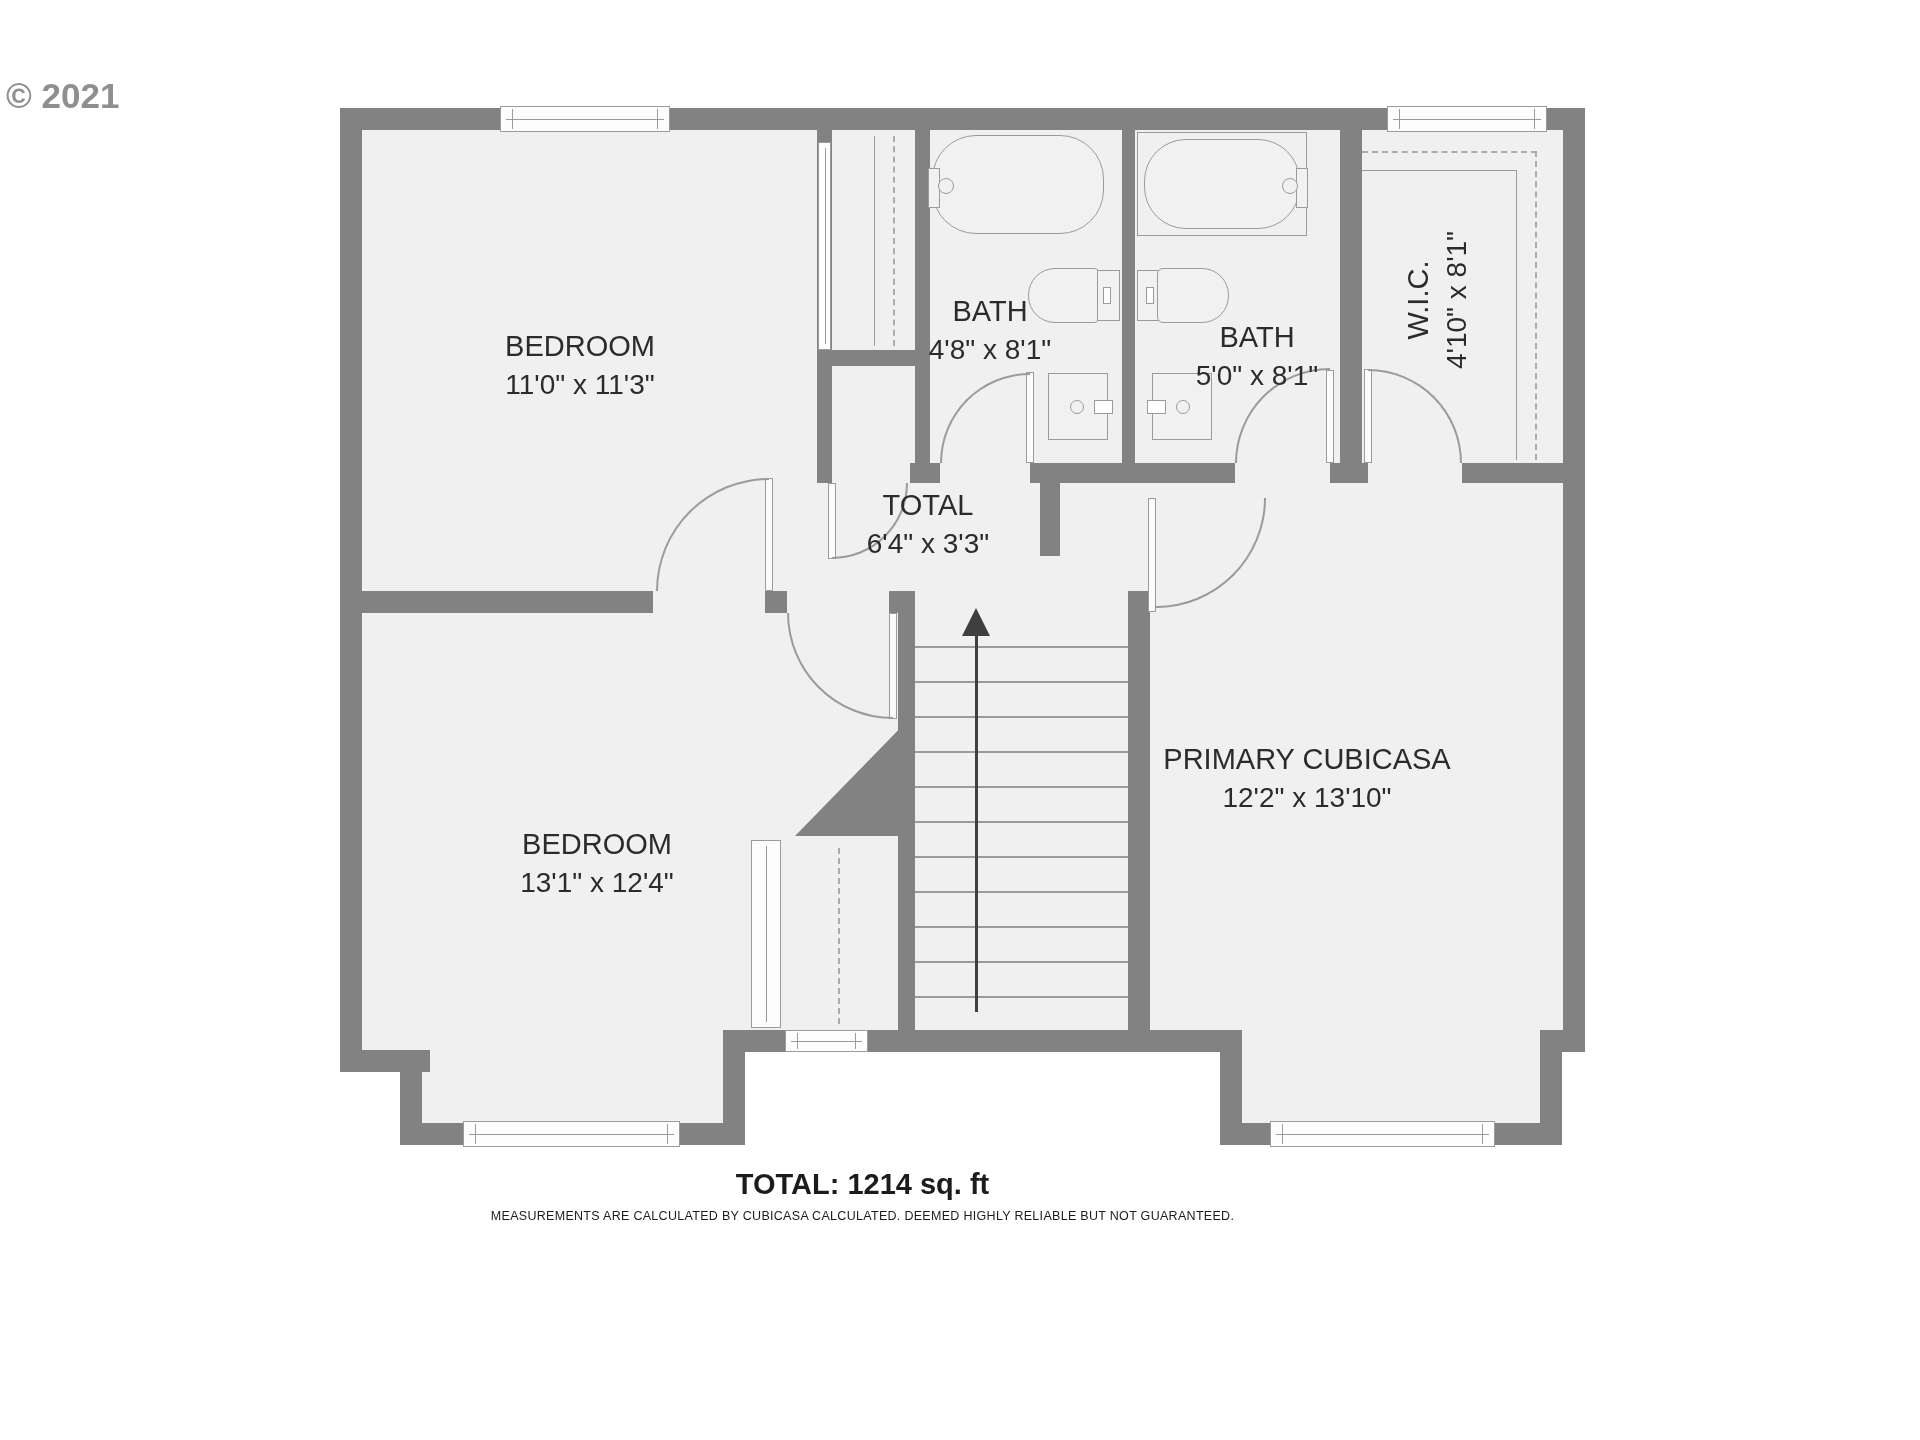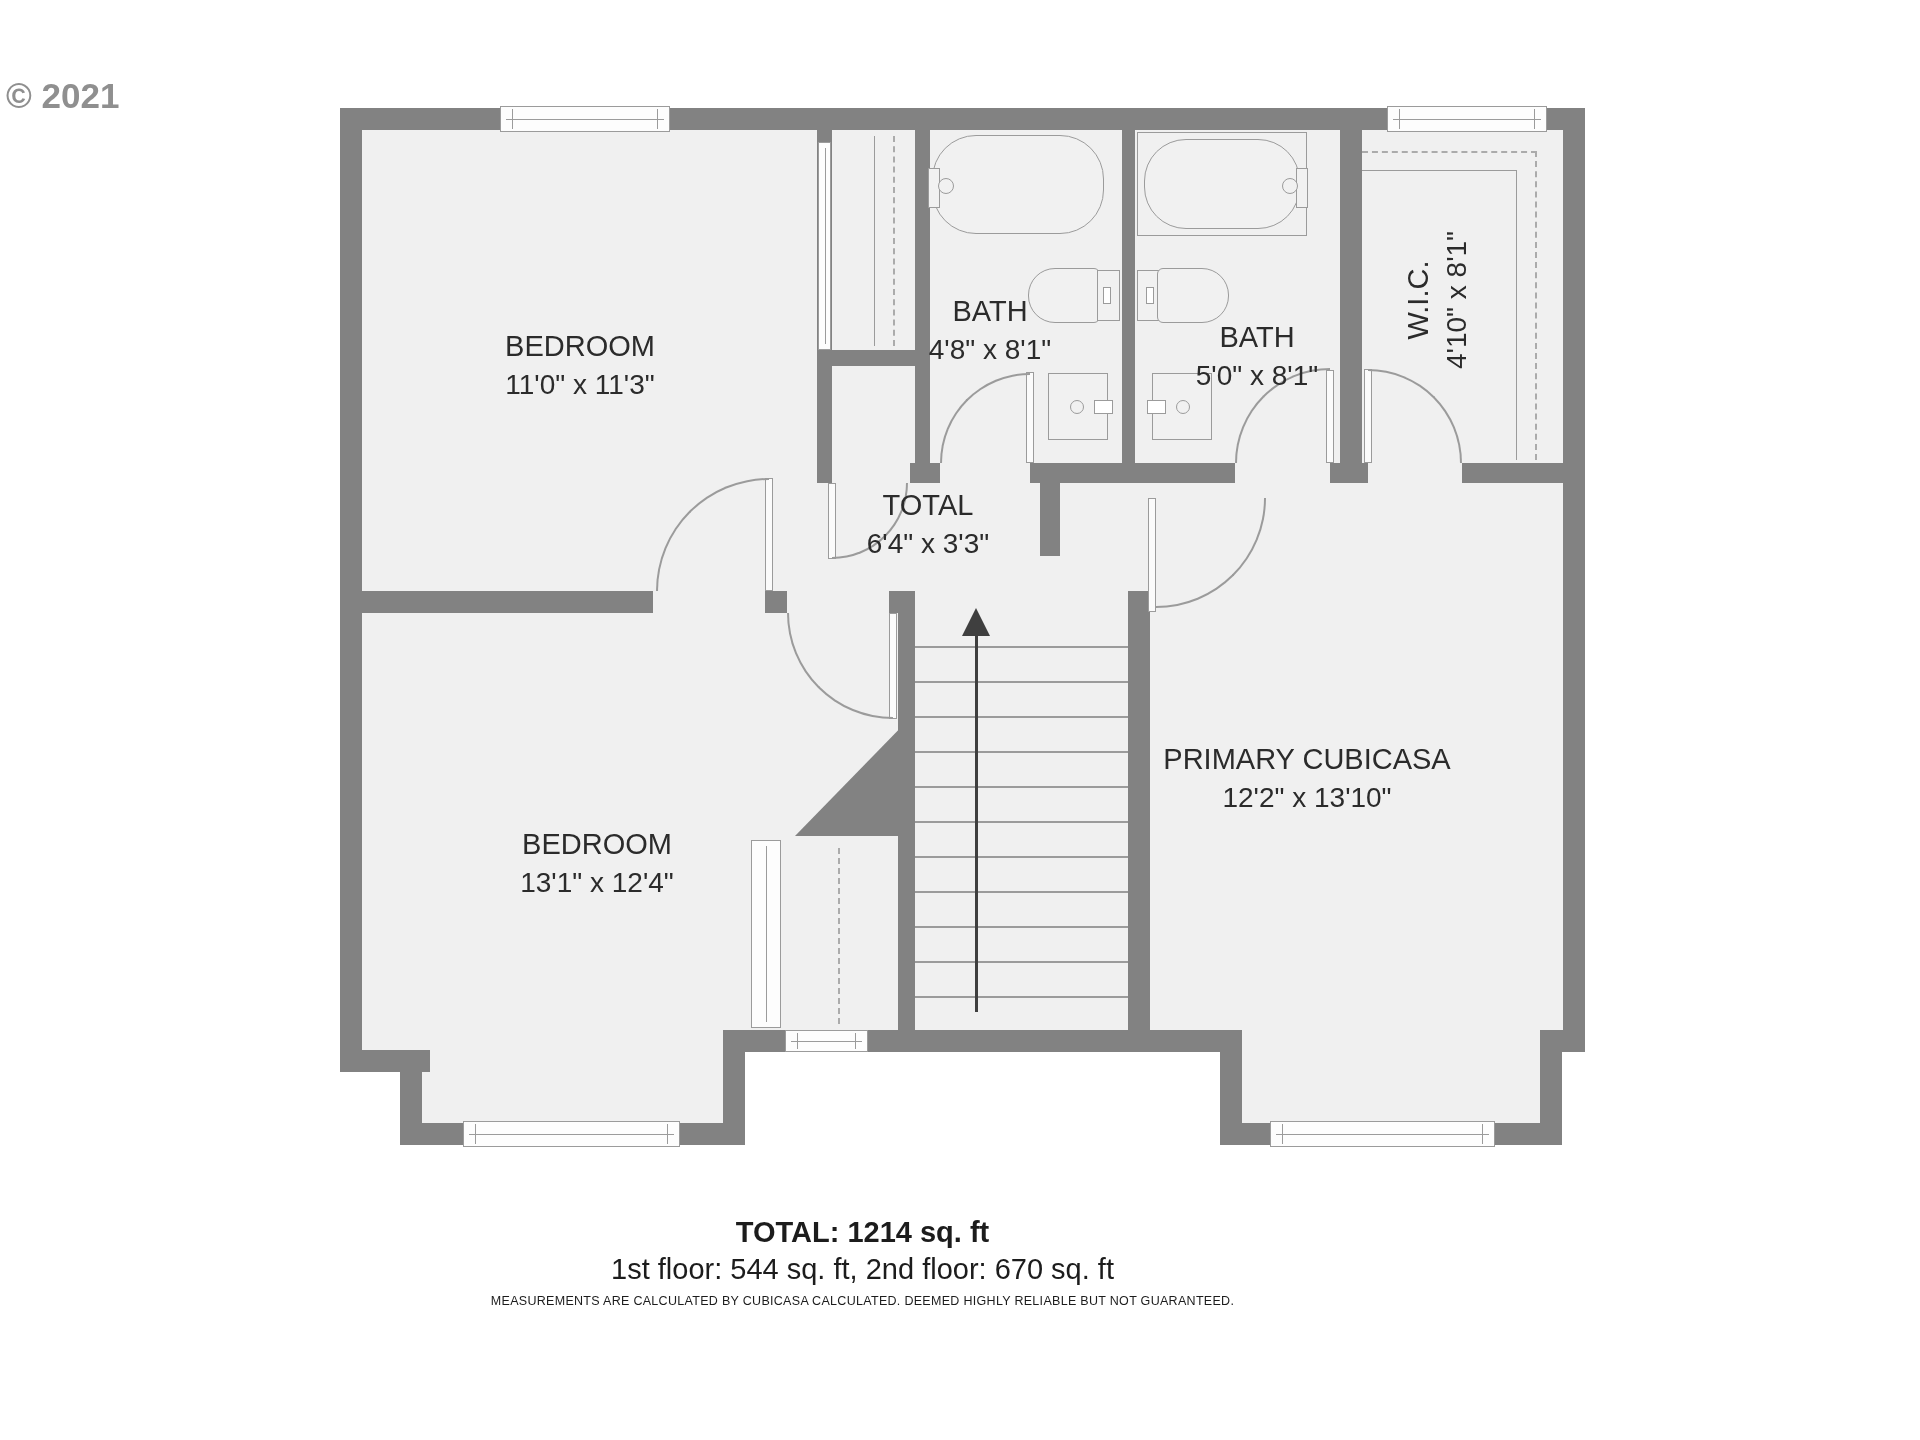--- a/index.html
+++ b/index.html
@@ -34,21 +34,21 @@
   .arrow-head{width:0;height:0;border-left:14px solid transparent;border-right:14px solid transparent;
               border-bottom:28px solid var(--arrow,#3f3f3f);}
   
   .room-label{position:absolute;transform:translateX(-50%);text-align:center;color:var(--text,#2b2b2b);
               line-height:1.35;white-space:nowrap;}
   .room-name{font-size:29px;}
   .room-dims{font-size:28px;}
   .wic-label{position:absolute;transform:translate(-50%,-50%) rotate(-90deg);text-align:center;
              color:var(--text,#2b2b2b);line-height:1.35;white-space:nowrap;}
   .watermark{position:absolute;left:6px;top:76px;font-size:35px;font-weight:600;color:var(--wm,#8f8f8f);}
-  .footer{position:absolute;left:300px;top:1216px;width:1125px;text-align:center;color:#1c1c1c;}
+  .footer{position:absolute;left:300px;top:1168px;width:1125px;text-align:center;color:#1c1c1c;}
   .f-total{font-weight:bold;font-size:29px;}
   .f-floors{font-size:29px;margin-top:4px;}
   .f-excluded{font-size:29px;margin-top:4px;}
   .f-disclaimer{font-size:12.5px;margin-top:8px;font-weight:500;letter-spacing:.3px;}
 </style>
 </head>
 <body>
 
 <div class="stage">
 
@@ -166,17 +166,16 @@
     <div class="room-name">PRIMARY CUBICASA</div>
     <div class="room-dims">12'2" x 13'10"</div>
   </div>
   <div class="room-label" style="left:597px;top:825px;">
     <div class="room-name">BEDROOM</div>
     <div class="room-dims">13'1" x 12'4"</div>
   </div>
 
   <div class="footer">
     <div class="f-total">TOTAL: 1214 sq. ft</div>
-    <div class="f-floors">1st floor: 544 sq. ft, 2nd floor: 670 sq. ft</div>
     <div class="f-disclaimer">MEASUREMENTS ARE CALCULATED BY CUBICASA CALCULATED. DEEMED HIGHLY RELIABLE BUT NOT GUARANTEED.</div>
   </div>
 
 </div>
 
 </body></html>

